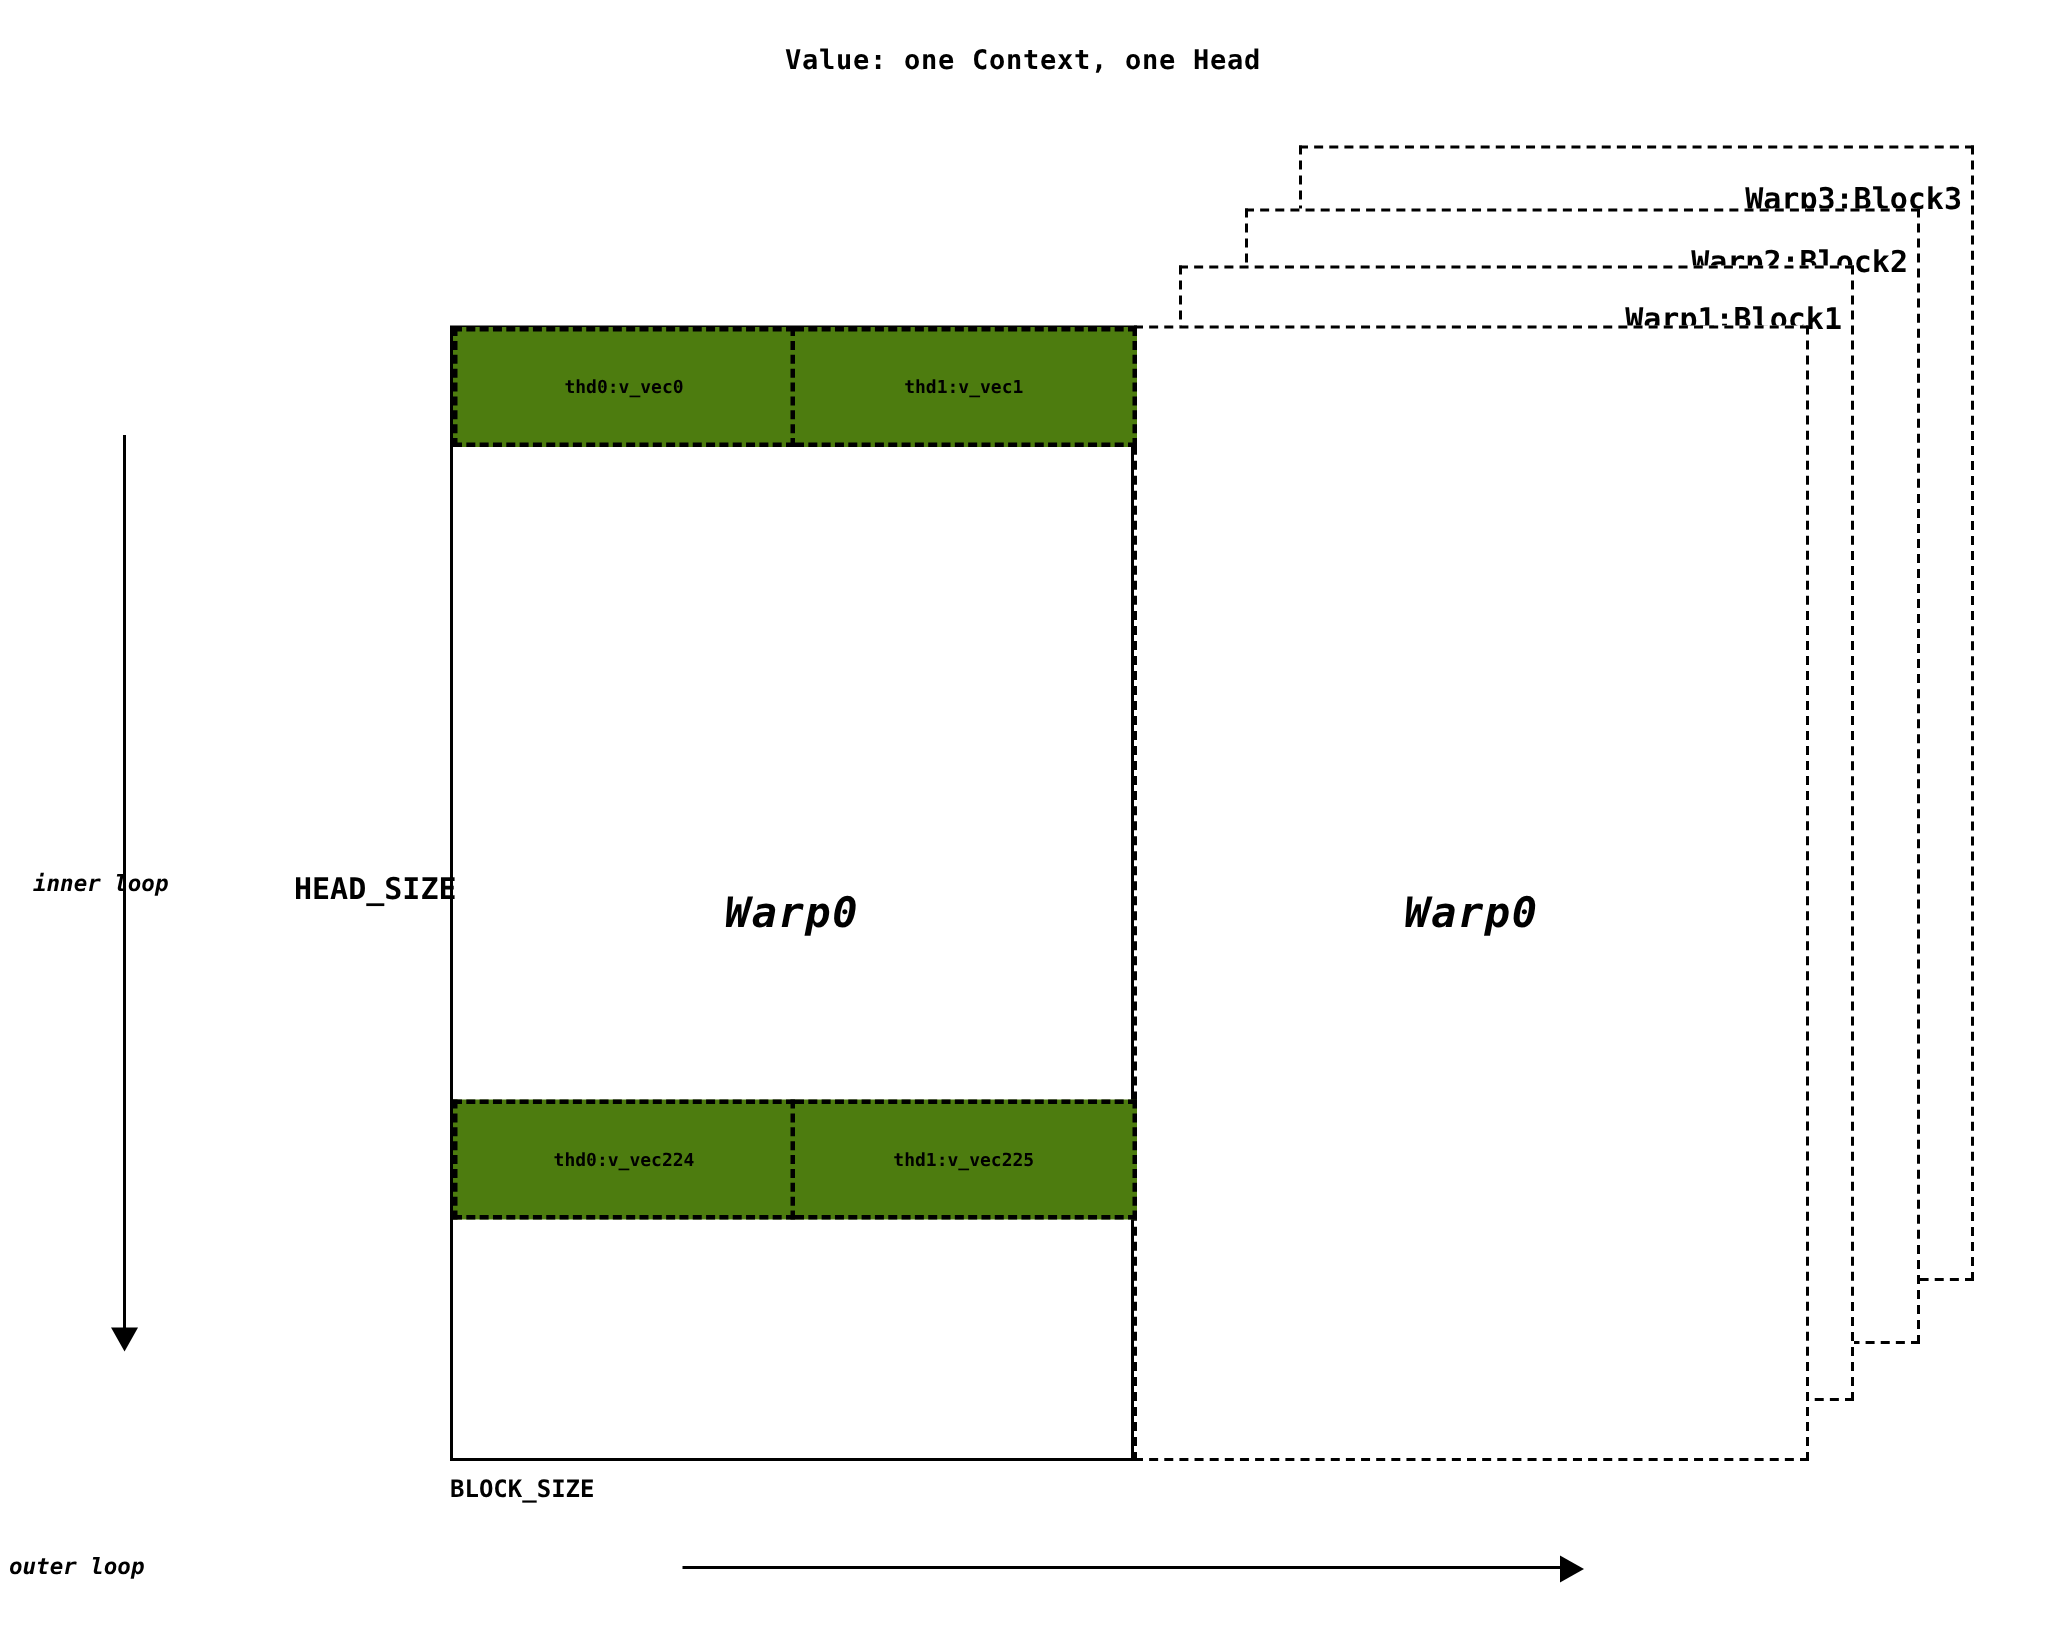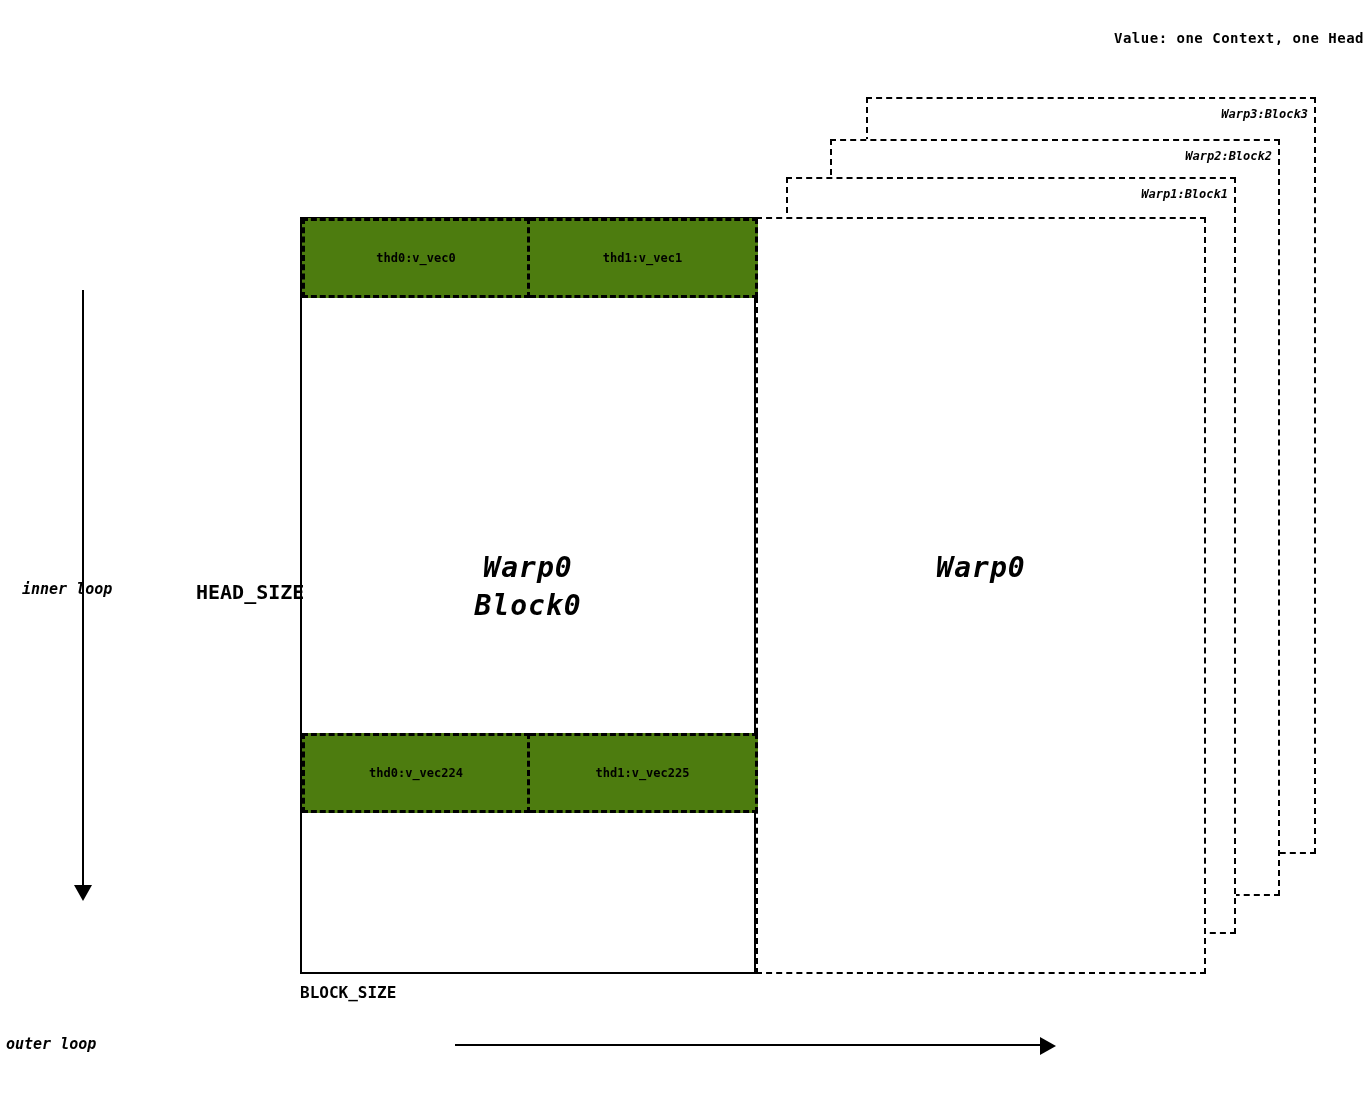--- a/index.html
+++ b/index.html
@@ -16,40 +16,39 @@
     width: 1364px;
     height: 1098px;
     overflow: hidden;
   }
   .abs { position: absolute; }
 
   #title {
     left: 0;
     top: 30px;
     width: 1364px;
-    text-align: right;
-    font-size: 14px;
+    text-align: center;
+    font-size: 18px;
     font-weight: bold;
     letter-spacing: 0.5px;
   }
 
   
   .ghost {
     border: 2px dashed #000;
     background: #ffffff;
     box-sizing: border-box;
   }
   .ghost-label {
     position: absolute;
     right: 6px;
-    top: 8px;
-    font-size: 12px;
-    font-weight: bold;
-    white-space: nowrap;
-    font-style: italic;
+    top: 21px;
+    font-size: 20px;
+    font-weight: bold;
+    white-space: nowrap;
   }
 
   
   #block0 {
     left: 300px;
     top: 217px;
     width: 456px;
     height: 757px;
     border: 2px solid #000;
     box-sizing: border-box;
@@ -70,20 +69,21 @@
   .big-label {
     position: absolute;
     left: 0;
     width: 100%;
     text-align: center;
     font-size: 28px;
     font-weight: bold;
     font-style: italic;
     line-height: 1.35;
     letter-spacing: 1px;
+    margin-top: 41px;
   }
 
   
   .cellrow { position: absolute; display: flex; }
   .cell {
     border: 3px dashed #000;
     box-sizing: border-box;
     height: 80px;
     display: flex;
     align-items: center;
@@ -186,21 +186,20 @@
 
   <div class="abs ghost" id="block4">
     <div class="big-label" style="top:330px;">
       <div>Warp0</div>
     </div>
   </div>
 
   <div class="abs" id="block0">
     <div class="big-label" style="top:330px;">
       <div>Warp0</div>
-      <div>Block0</div>
     </div>
   </div>
 
   <div class="cellrow abs" style="left:302px; top:218px;">
     <div class="cell left">thd0:v_vec0</div>
     <div class="cell right">thd1:v_vec1</div>
   </div>
 
   <div class="cellrow abs" style="left:302px; top:440px;">
   </div>

